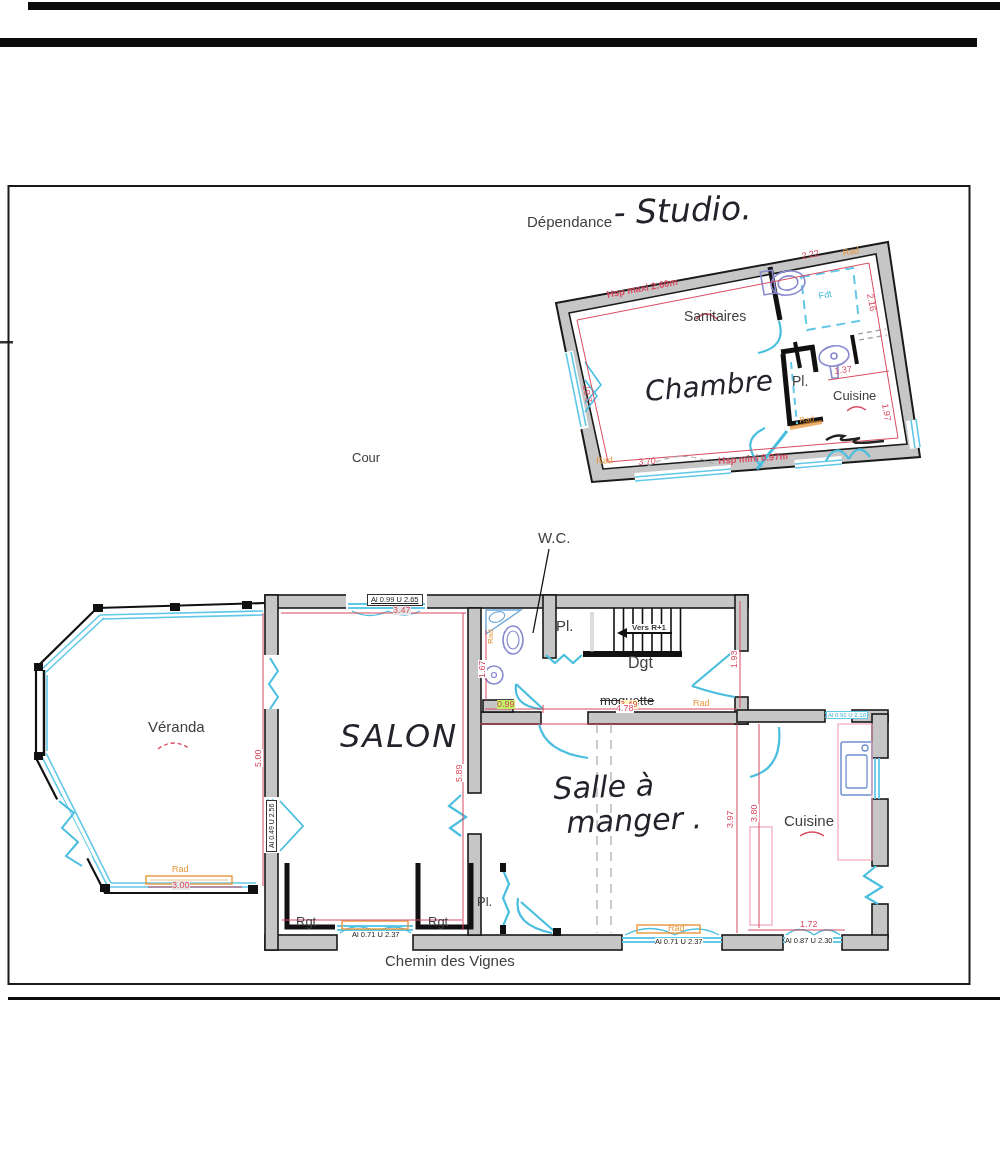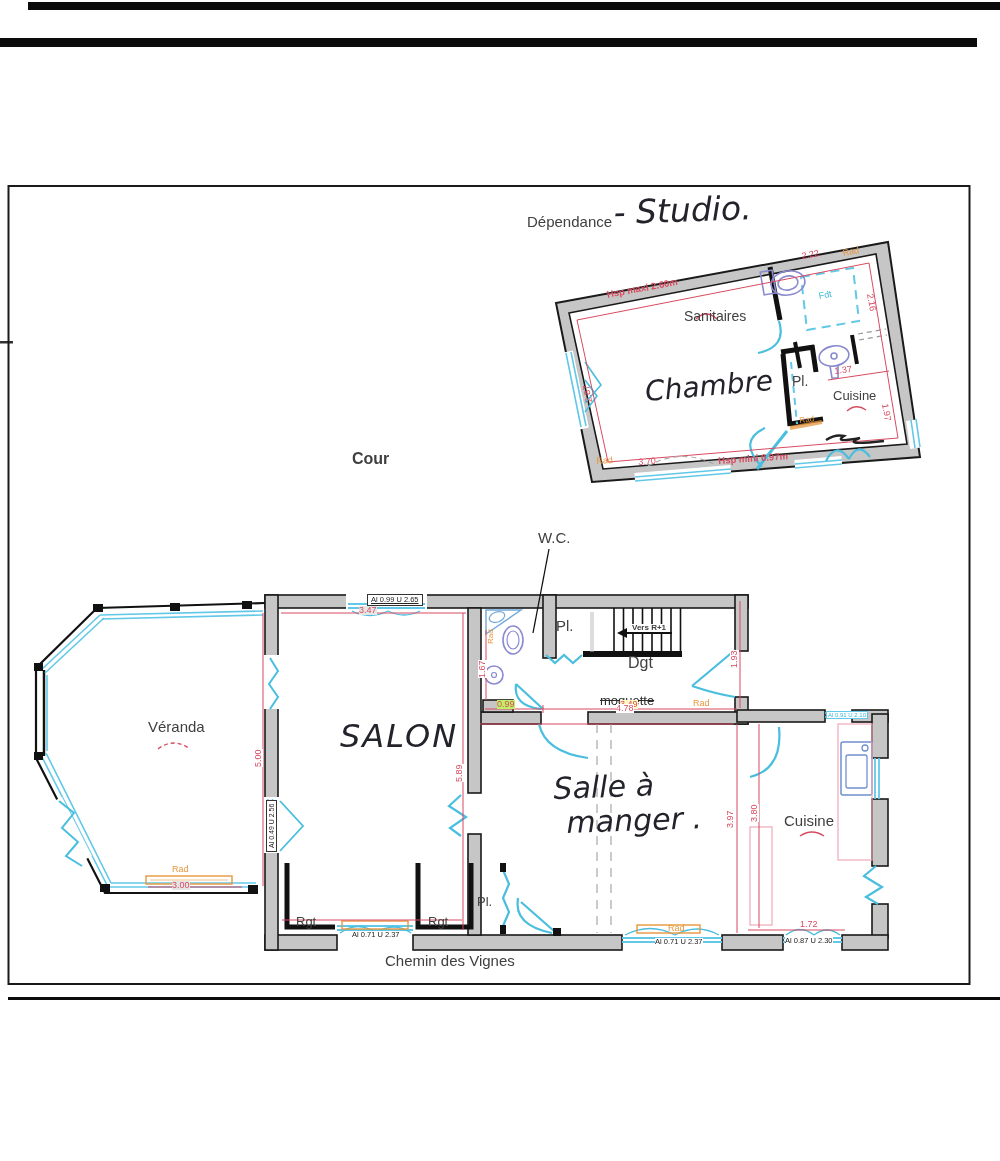--- a/index.html
+++ b/index.html
@@ -270,21 +270,21 @@
     </g>
     <path d="M158,749 Q174,737 190,749" stroke="#d84b60" stroke-width="1.3" stroke-dasharray="4,3" fill="none"></path>
     <path d="M800,836 Q812,828 824,836" stroke="#d84b60" stroke-width="1.4" fill="none"></path>
 
     <line x1="549" y1="549" x2="533" y2="633" stroke="#111" stroke-width="1.3"></line>
   </g>
 </svg>
 
 <span class="lbl" style="left:527px;top:214px;font-size:15px;">Dépendance</span>
 <span class="lbl hw rot" style="left:613px;top:196px;font-size:33px;transform:rotate(-2deg);">- Studio.</span>
-<span class="lbl" style="left:352px;top:451px;font-size:16px;font-weight:bold;">Cour</span>
+<span class="lbl" style="left:352px;top:451px;font-size:13px;">Cour</span>
 <span class="lbl" style="left:538px;top:530px;font-size:15px;">W.C.</span>
 <span class="lbl" style="left:385px;top:953px;font-size:15px;">Chemin des Vignes</span>
 
 <span class="lbl" style="left:684px;top:309px;font-size:14px;">Sanitaires</span>
 <span class="lbl hw rot" style="left:644px;top:378px;font-size:28px;transform:rotate(-5deg);">Chambre</span>
 <span class="lbl" style="left:792px;top:374px;font-size:14px;">Pl.</span>
 <span class="lbl" style="left:833px;top:389px;font-size:13px;">Cuisine</span>
 <span class="lbl cy rot" style="left:818px;top:292px;font-size:9px;transform:rotate(-10deg);">Fdt</span>
 <span class="lbl red rot" style="left:606px;top:290px;font-size:9.5px;font-weight:bold;transform:rotate(-10.5deg);">Hsp maxi 2.60m</span>
 <span class="lbl red rot" style="left:718px;top:456px;font-size:9.5px;font-weight:bold;transform:rotate(-4deg);">Hsp mini 0.97m</span>
@@ -305,21 +305,21 @@
 <span class="lbl hw rot" style="left:566px;top:808px;font-size:30px;transform:rotate(-2deg);">manger .</span>
 <span class="lbl" style="left:784px;top:813px;font-size:15px;">Cuisine</span>
 <span class="lbl" style="left:628px;top:655px;font-size:16px;">Dgt</span>
 <span class="lbl" style="left:556px;top:618px;font-size:15px;">Pl.</span>
 <span class="lbl" style="left:477px;top:895px;font-size:13px;">Pl.</span>
 <span class="lbl" style="left:296px;top:915px;font-size:13px;">Rgt</span>
 <span class="lbl" style="left:428px;top:915px;font-size:13px;">Rgt</span>
 <span class="lbl" style="left:630px;top:624px;font-size:8px;font-weight:bold;background:#fff;padding:0 2px;">Vers R+1</span>
 <span class="lbl strike" style="left:600px;top:694px;font-size:13px;">moquette</span>
 
-<span class="lbl red dim" style="left:359px;top:606px;background:#e5e5e5;">3.47</span>
+<span class="lbl red dim" style="left:393px;top:606px;background:#e5e5e5;">3.47</span>
 <span class="lbl red dim vert" style="left:254px;top:767px;background:#fff;">5.00</span>
 <span class="lbl red dim vert" style="left:455px;top:782px;background:#fff;">5.89</span>
 <span class="lbl red dim" style="left:497px;top:700px;background:#bef264;">0.99</span>
 <span class="lbl red dim vert" style="left:478px;top:678px;background:#fff;">1.67</span>
 <span class="lbl or vert" style="left:487px;top:644px;font-size:8px;">Rad</span>
 <span class="lbl red dim" style="left:620px;top:700px;background:#fef9c3;">3.49</span>
 <span class="lbl red dim vert" style="left:730px;top:668px;background:#fff;">1.93</span>
 <span class="lbl or dim" style="left:693px;top:699px;">Rad</span>
 <span class="lbl red dim" style="left:616px;top:704px;background:#fff;">4.78</span>
 <span class="lbl red dim vert" style="left:726px;top:828px;background:#fff;">3.97</span>

